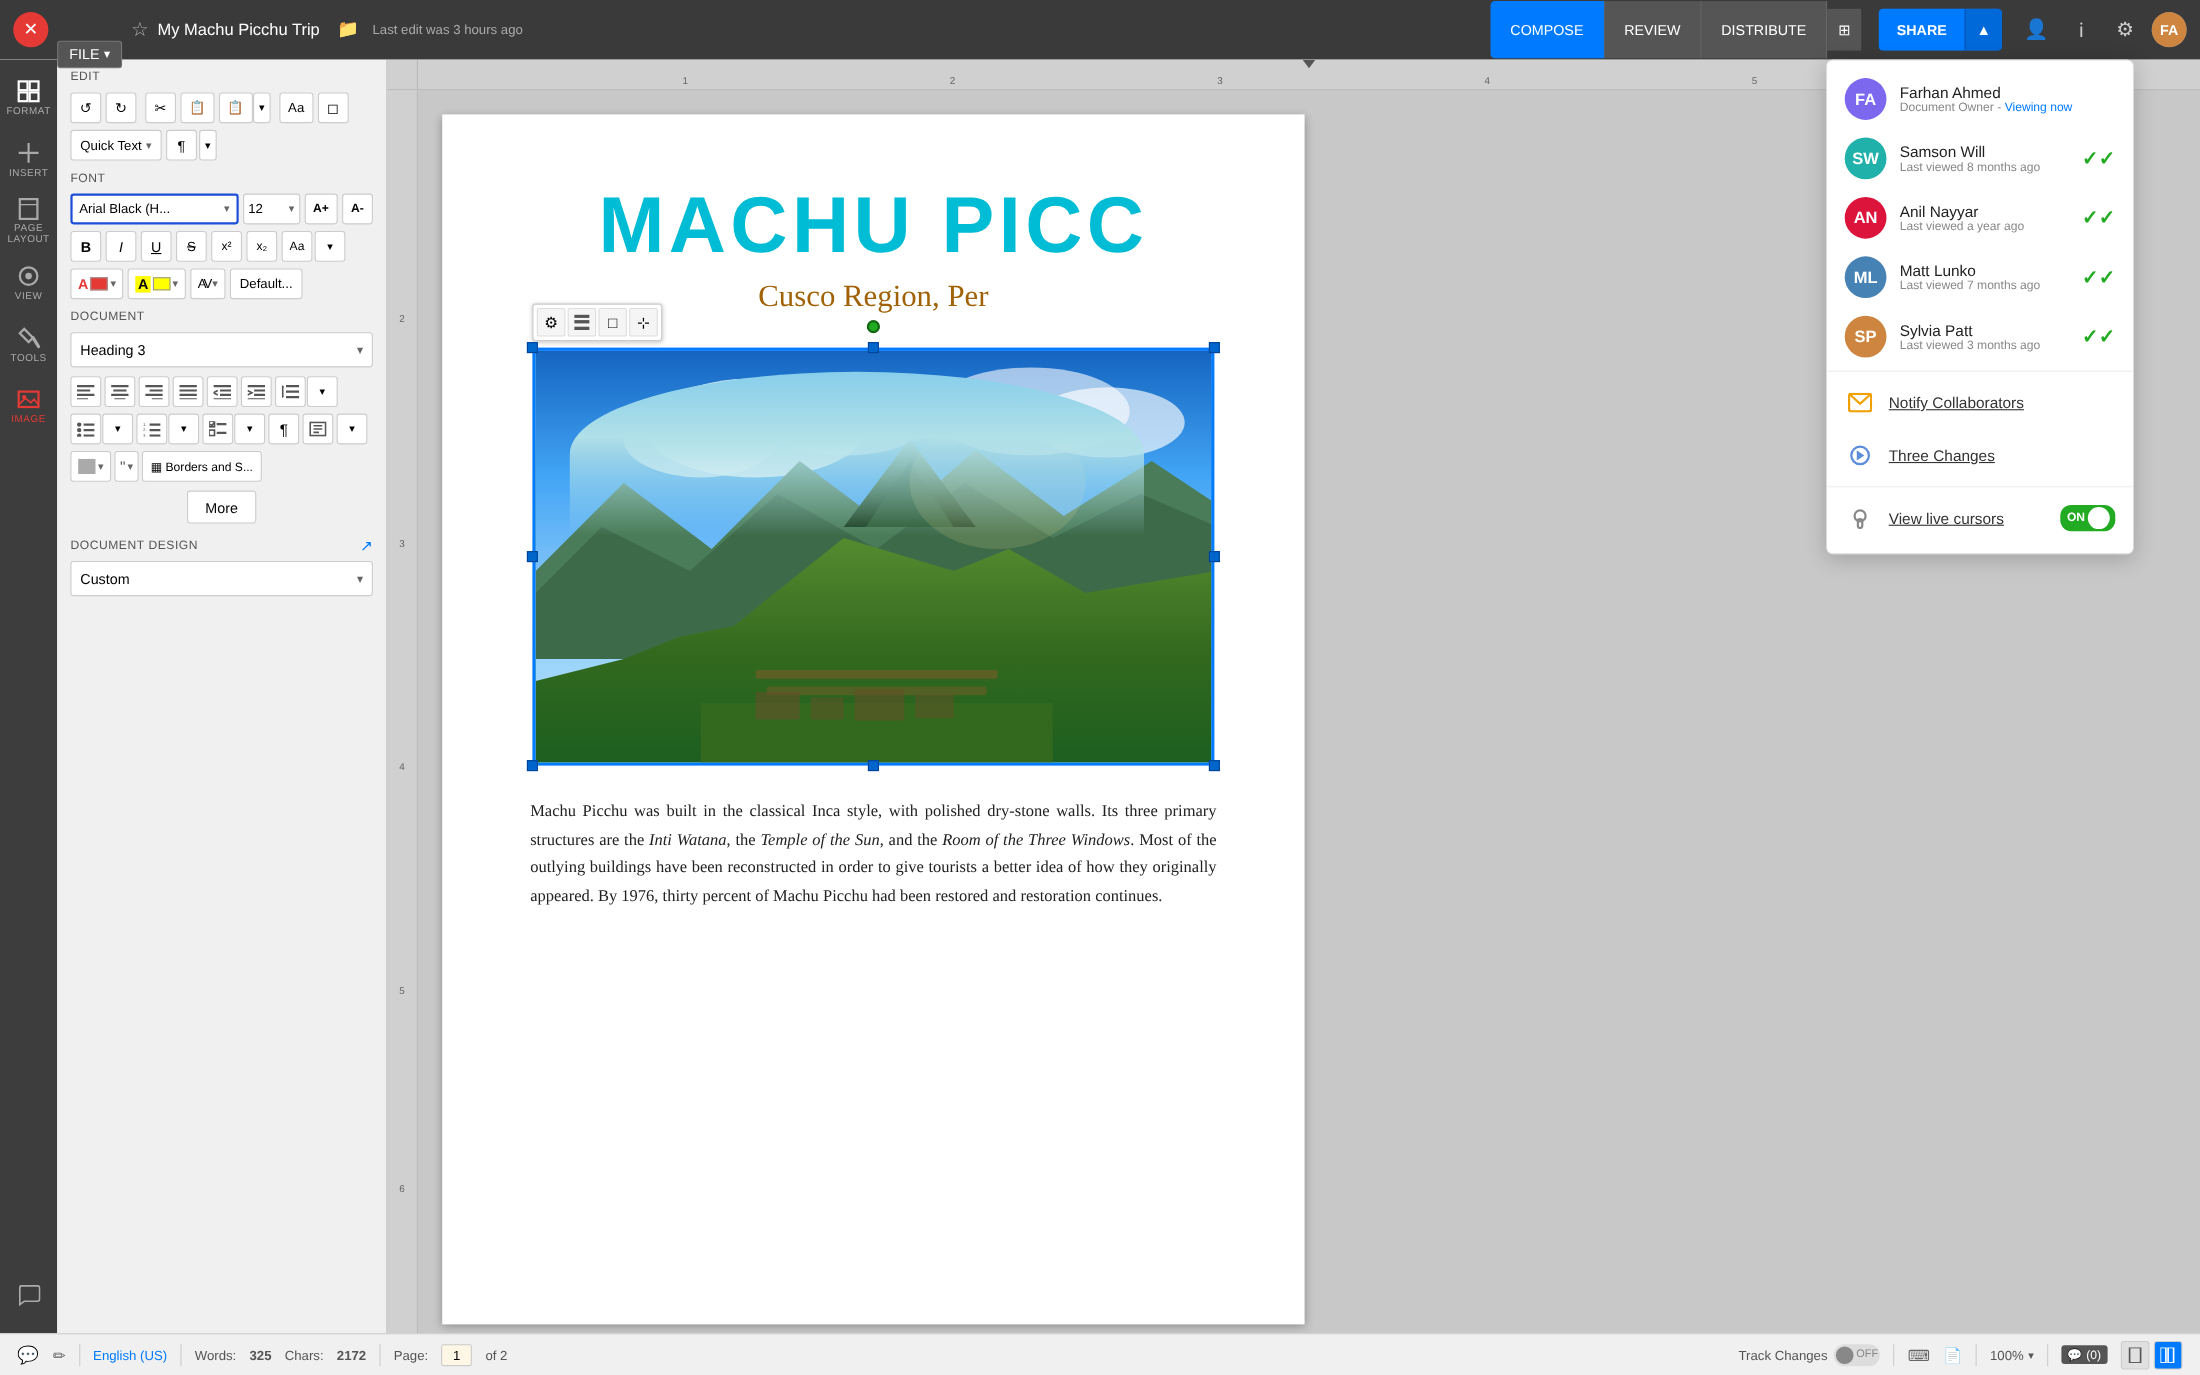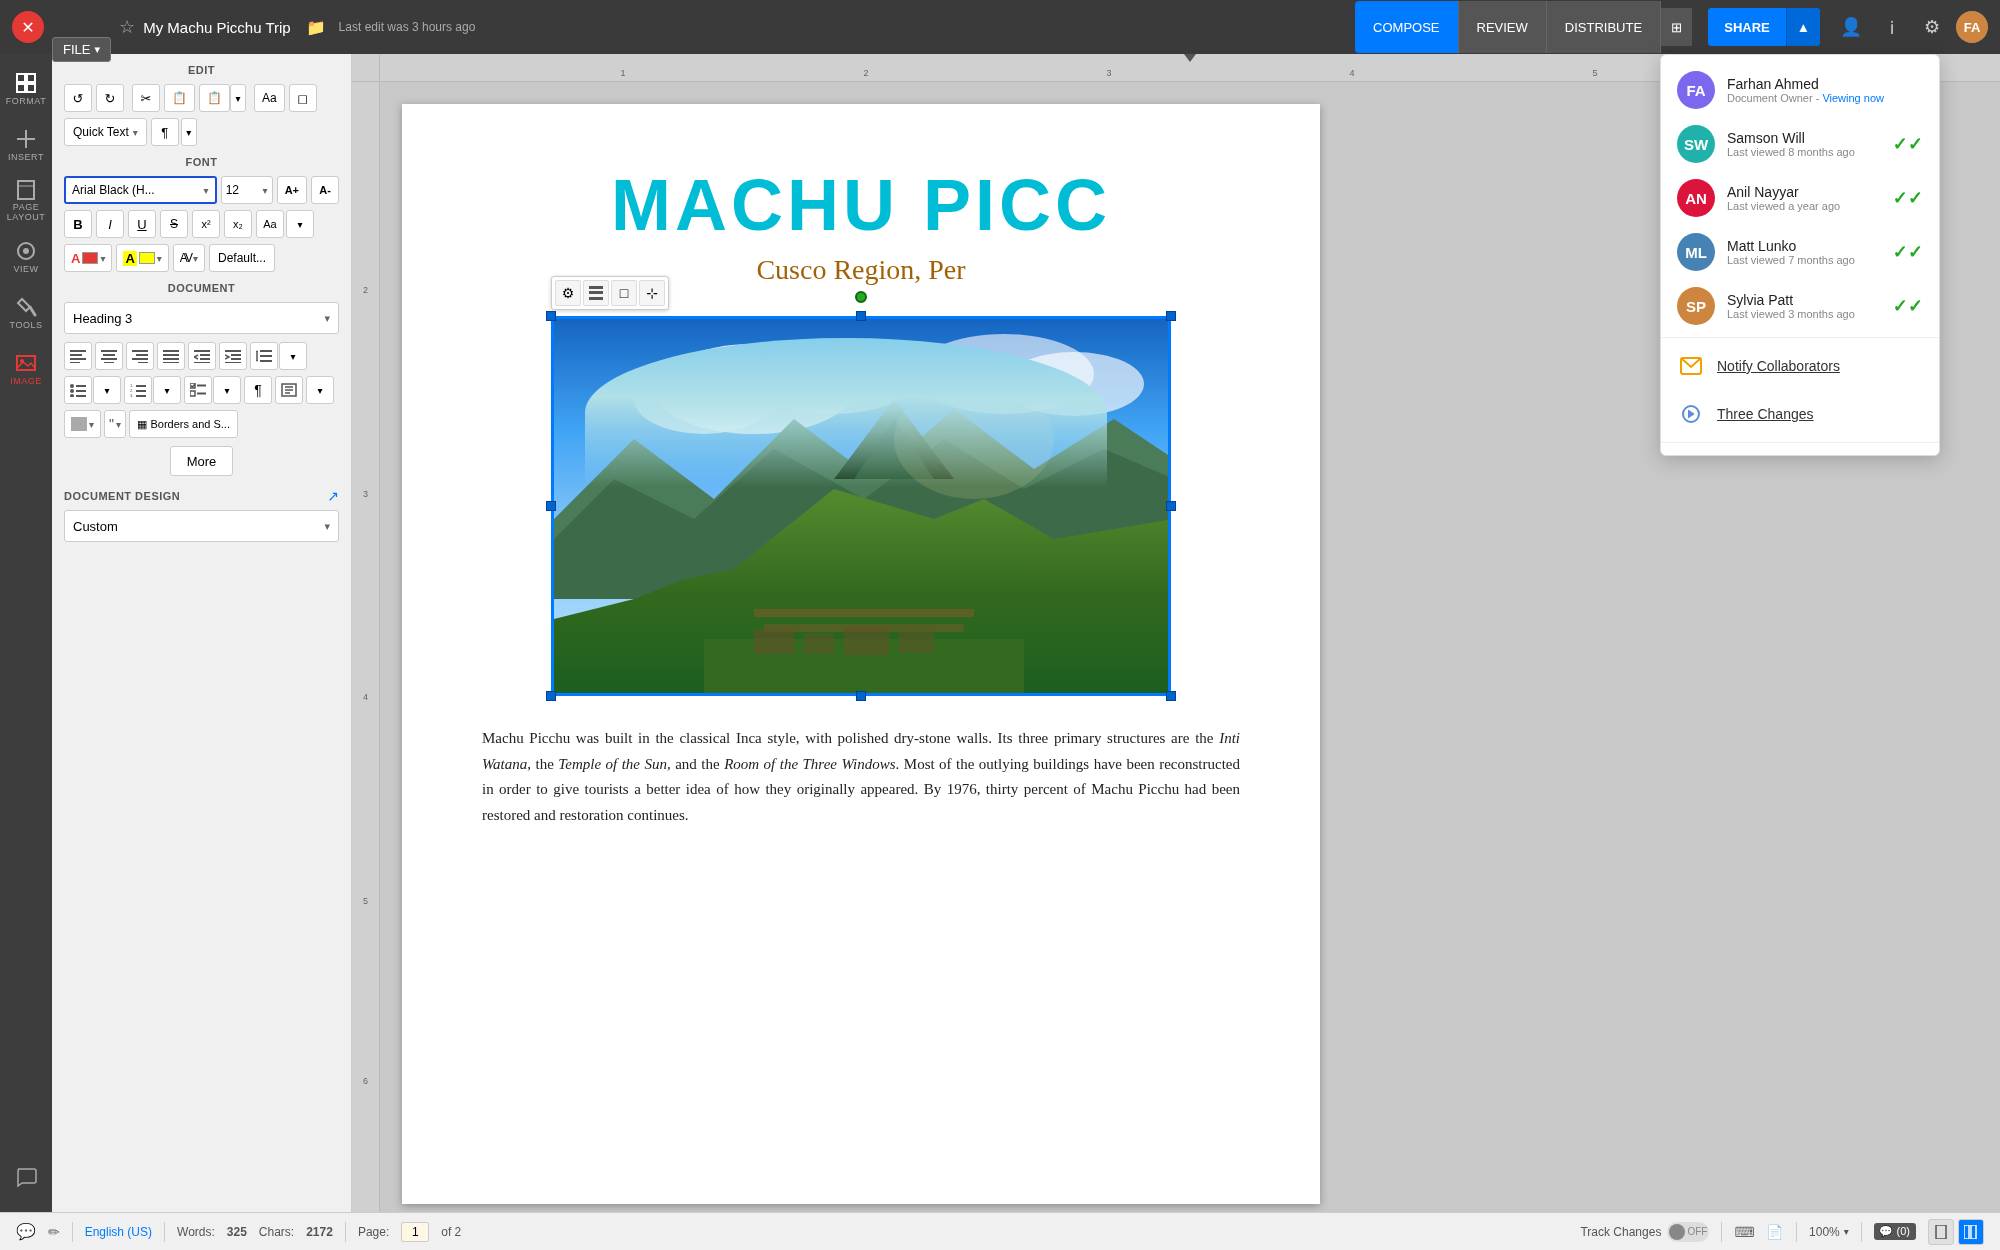--- a/index.html
+++ b/index.html
@@ -119,22 +119,22 @@
       background: #f0f0f0;
       border-right: 1px solid #ccc;
       overflow-y: auto;
       flex-shrink: 0;
       padding: 10px 12px;
     }
     .edit-panel::-webkit-scrollbar { width: 4px; }
     .edit-panel::-webkit-scrollbar-thumb { background: #bbb; border-radius: 2px; }
 
     .section-label {
-      font-size: 11px; font-weight: bold; color: #555;
-      margin-bottom: 8px; margin-top: 10px; letter-spacing: 0.5px; text-align: center;
+      font-size: 11px; font-weight: normal; color: #555;
+      margin-bottom: 8px; margin-top: 10px; letter-spacing: 0.5px;
     }
     .section-label:first-child { margin-top: 0; }
 
     .toolbar-row {
       display: flex; align-items: center; gap: 4px; margin-bottom: 6px; flex-wrap: wrap;
     }
     .tool-btn {
       background: white; border: 1px solid #ccc; border-radius: 3px;
       padding: 4px 7px; font-size: 13px; cursor: pointer;
       display: flex; align-items: center; justify-content: center;
@@ -273,21 +273,21 @@
       border-right: 6px solid transparent;
       border-top: 8px solid #555;
     }
 
     .page-container {
       position: absolute;
       top: 50px; left: 50px;
     }
 
     .page {
-      width: 918px;
+      width: 784px;
       min-height: 1100px;
       background: white;
       box-shadow: 0 2px 8px rgba(0,0,0,0.3);
       position: relative;
       padding: 60px 80px;
     }
 
     .page-title {
       font-size: 72px;
       font-weight: 900;
@@ -1056,13 +1056,26 @@
       <svg width="22" height="20" viewBox="0 0 22 20">
         <circle cx="11" cy="10" r="8" fill="none" stroke="#5b8dd9" stroke-width="2"></circle>
         <polyline points="8,6 14,10 8,14" fill="#5b8dd9" stroke="#5b8dd9" stroke-width="1"></polyline>
       </svg>
     </div>
     <span class="action-label">Three Changes</span>
   </div>
 
   <div class="dropdown-divider"></div>
 
+  <div class="dropdown-action-item">
+    <div class="action-icon">
+      <svg width="20" height="20" viewBox="0 0 20 20">
+        <circle cx="10" cy="8" r="5" fill="none" stroke="#888" stroke-width="2"></circle>
+        <rect x="8" y="11" width="4" height="8" rx="2" fill="none" stroke="#888" stroke-width="2"></rect>
+      </svg>
+    </div>
+    <span class="action-label">View live cursors</span>
+    <div class="toggle-on-text">
+      <span class="on-text">ON</span>
+      <div class="toggle-on-knob"></div>
+    </div>
+  </div>
 </div>
 
 </body></html>

